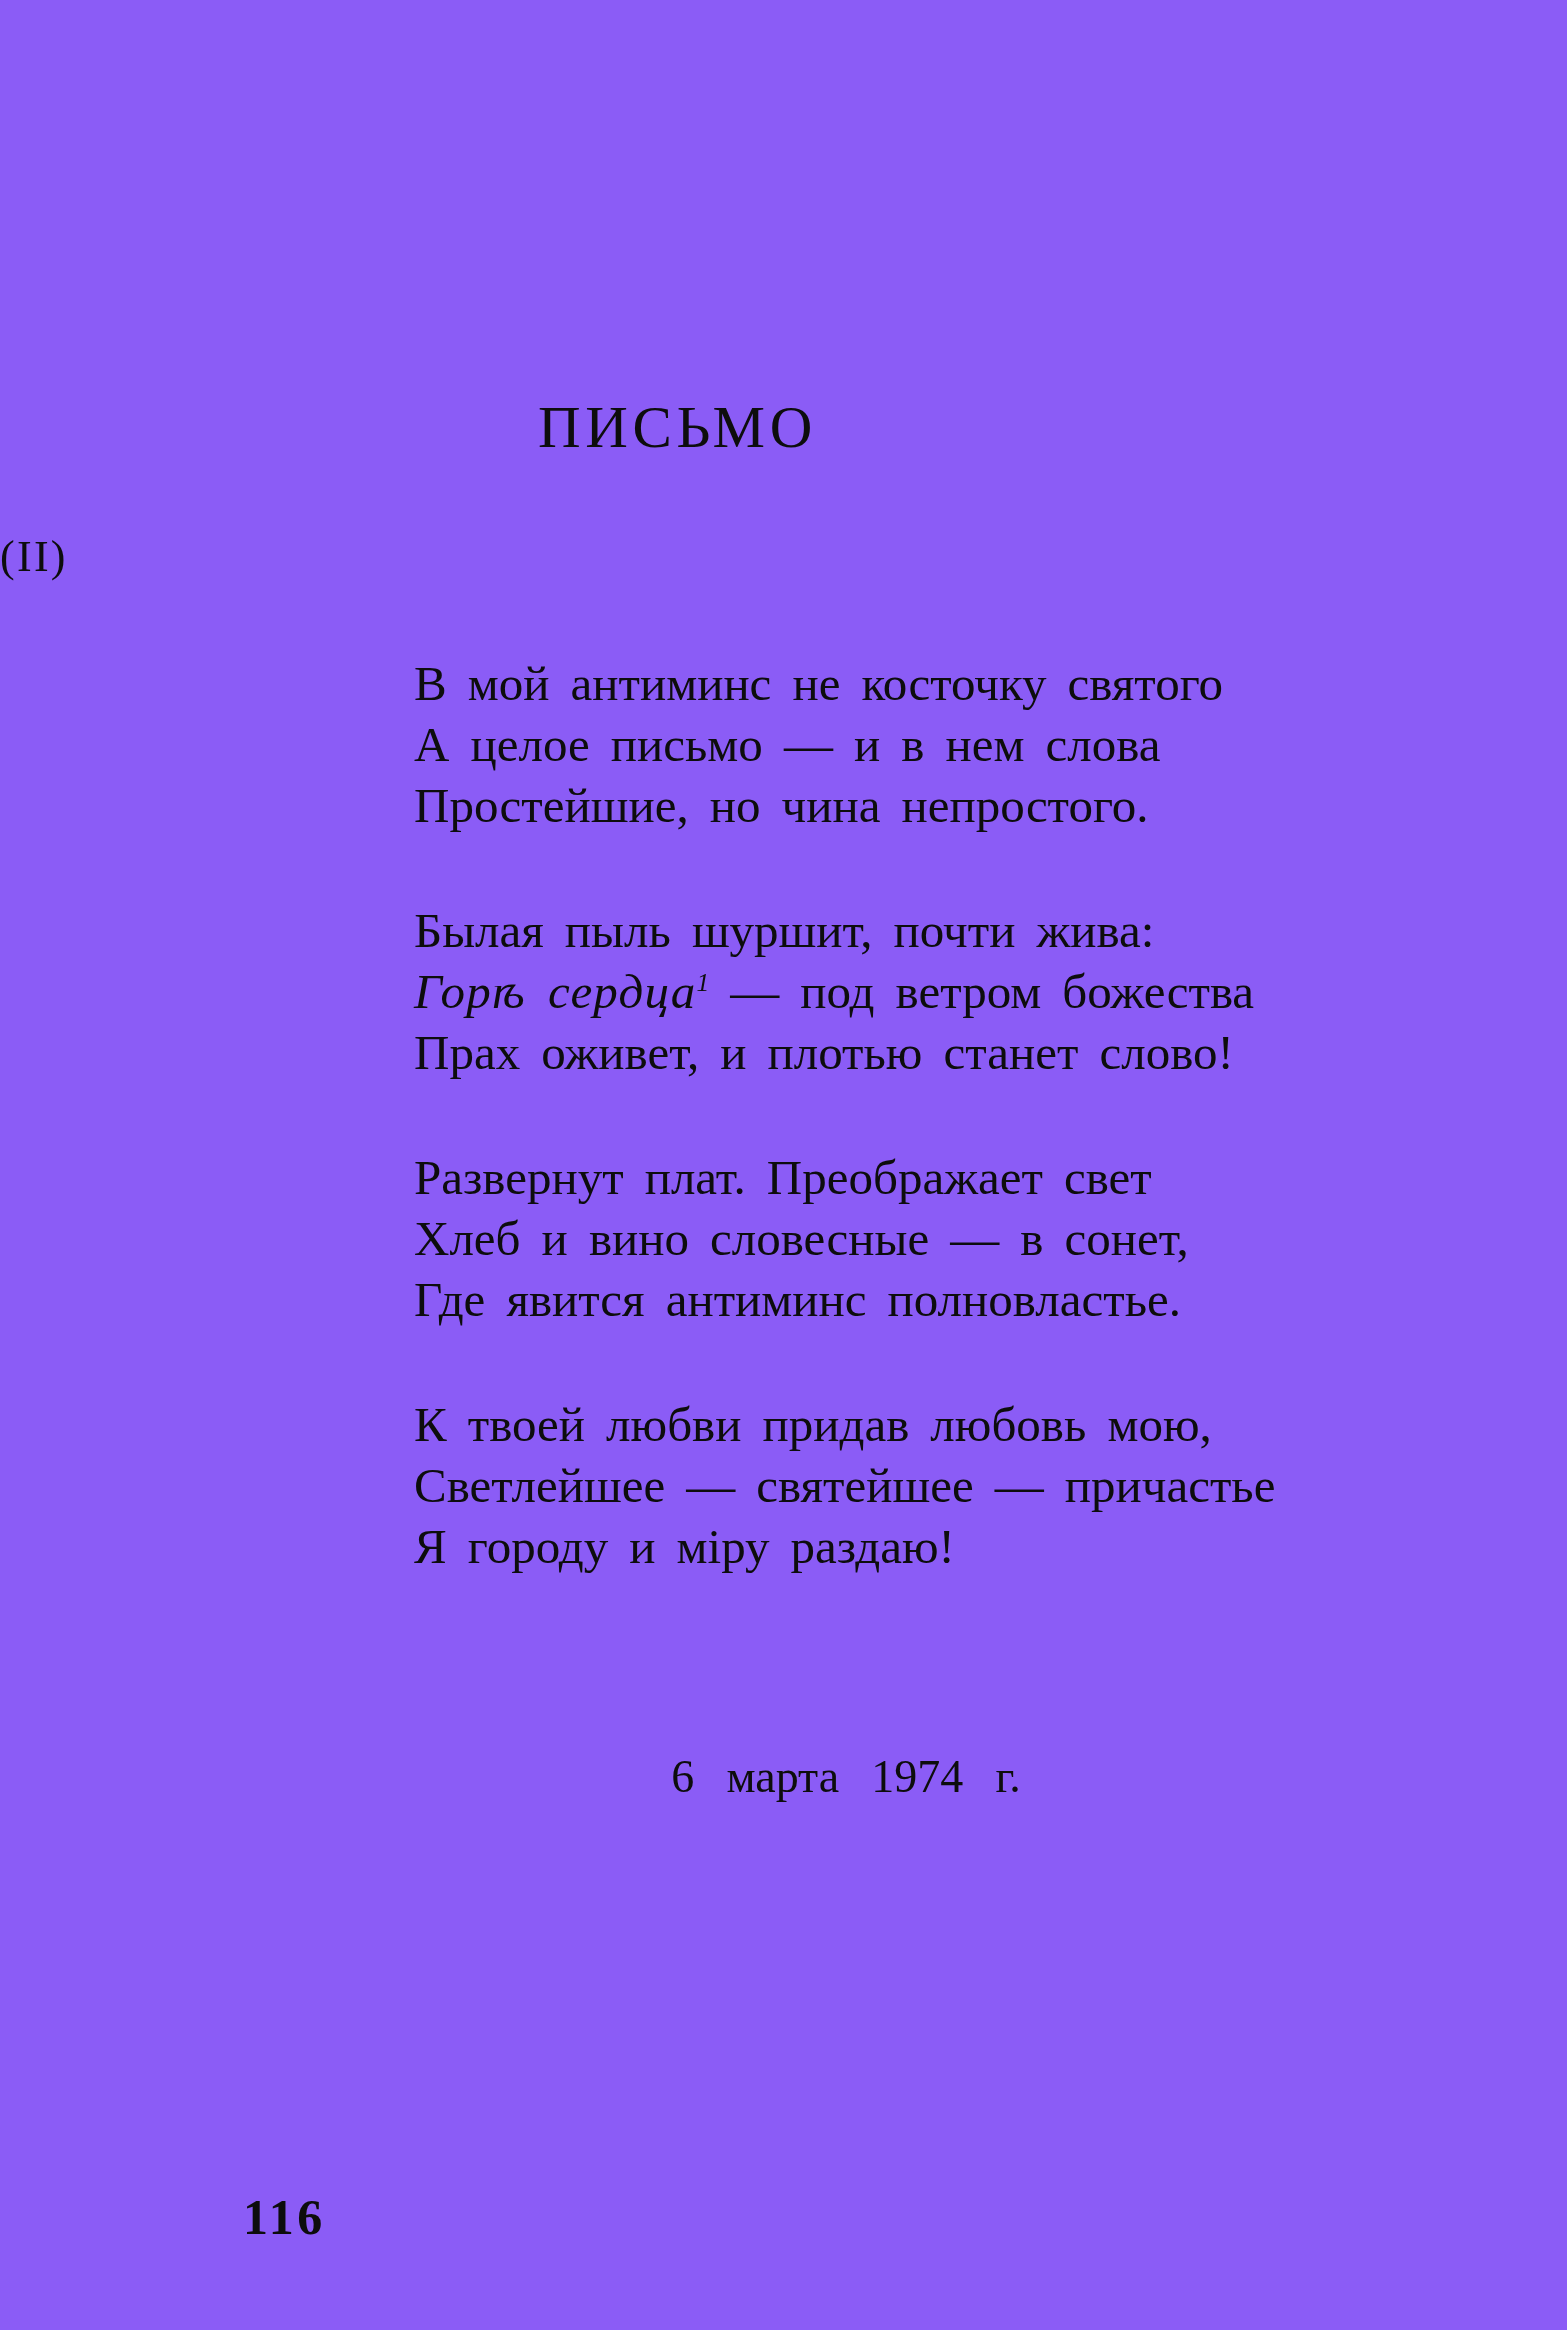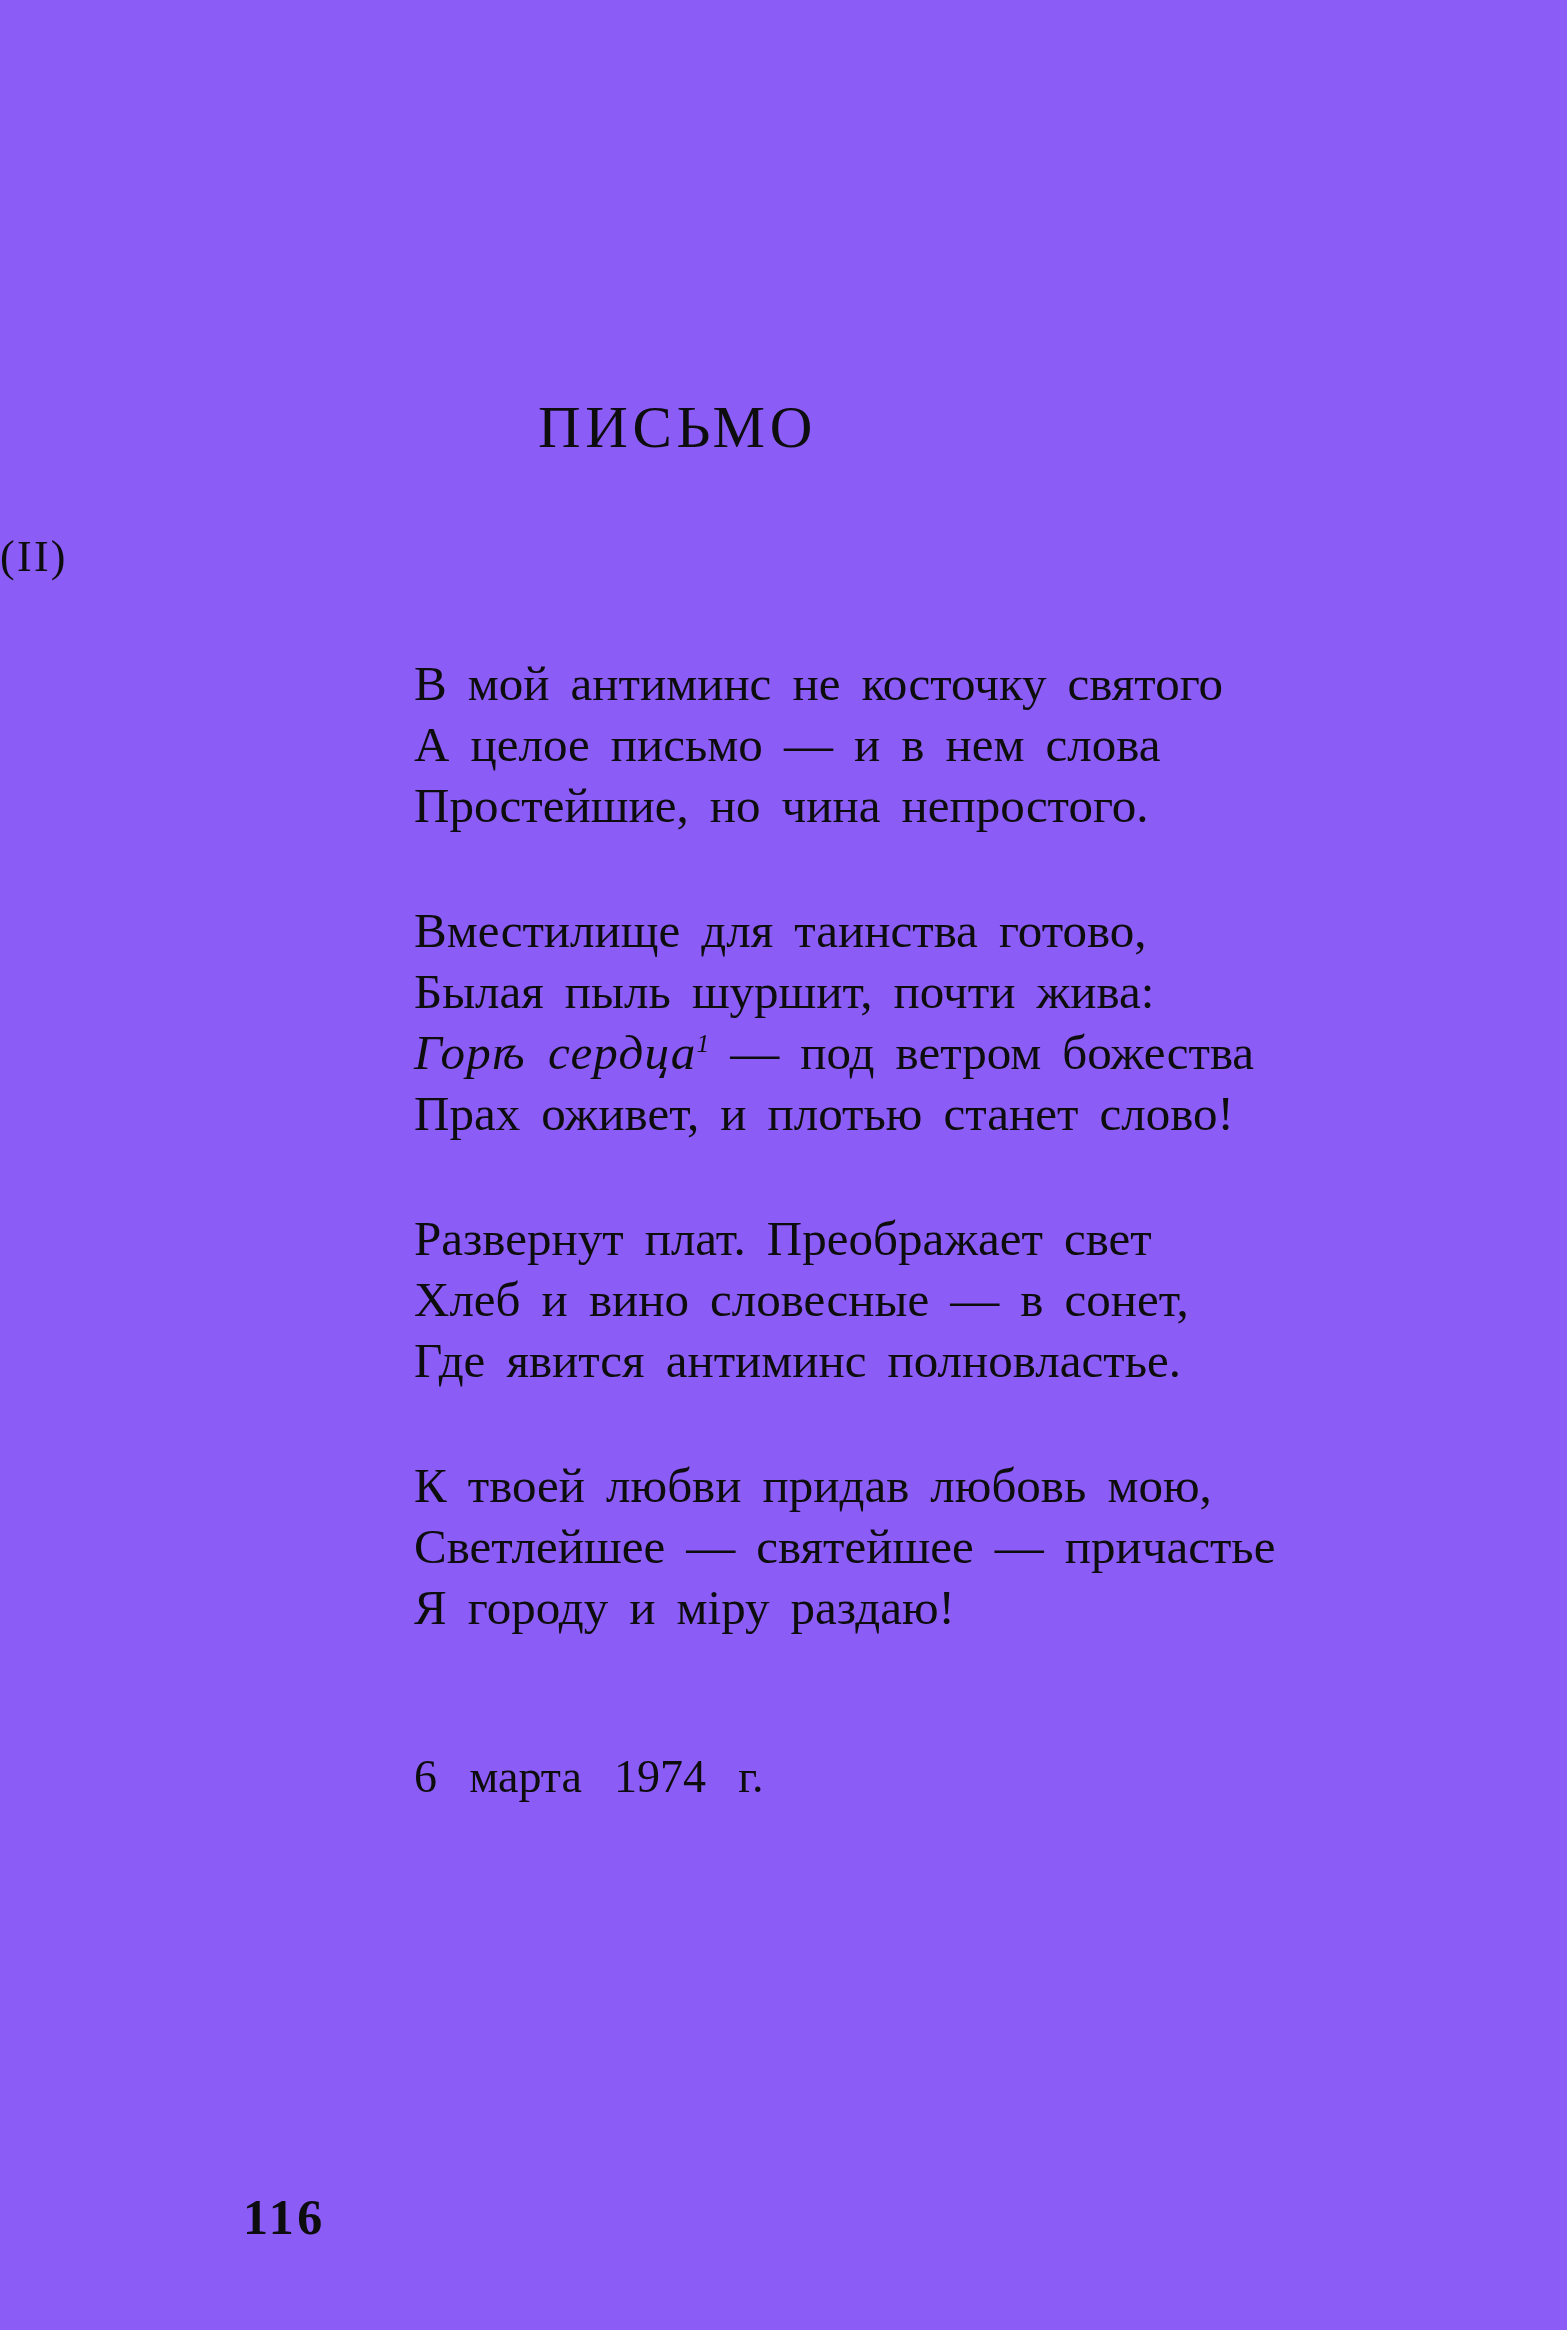--- a/index.html
+++ b/index.html
@@ -61,21 +61,21 @@
     font-size: 52%;
     font-style: italic;
     vertical-align: super;
     line-height: 0;
   }
   .date {
     position: absolute;
     top: 1750px;
     left: 414px;
     width: 864px;
-    text-align: left;
+    text-align: center;
     font-size: 46px;
     word-spacing: 0.45em;
   }
   .page-number {
     position: absolute;
     left: 243px;
     top: 2188px;
     font-size: 50px;
     font-weight: 700;
     letter-spacing: 3.5px;
@@ -92,21 +92,20 @@
 
   <div class="poem">
 
     <div class="stanza">
       <div class="line">В мой антиминс не косточку святого</div>
       <div class="line">А целое письмо — и в нем слова</div>
       <div class="line">Простейшие, но чина непростого.</div>
     </div>
 
     <div class="stanza">
-      <div class="line">Вместилище для таинства готово,</div>
       <div class="line">Былая пыль шуршит, почти жива:</div>
       <div class="line"><em>Горѣ сердца</em><sup class="fnote">1</sup><span> — под ветром божества</span></div>
       <div class="line">Прах оживет, и плотью станет слово!</div>
     </div>
 
     <div class="stanza">
       <div class="line">Развернут плат. Преображает свет</div>
       <div class="line">Хлеб и вино словесные — в сонет,</div>
       <div class="line">Где явится антиминс полновластье.</div>
     </div>

